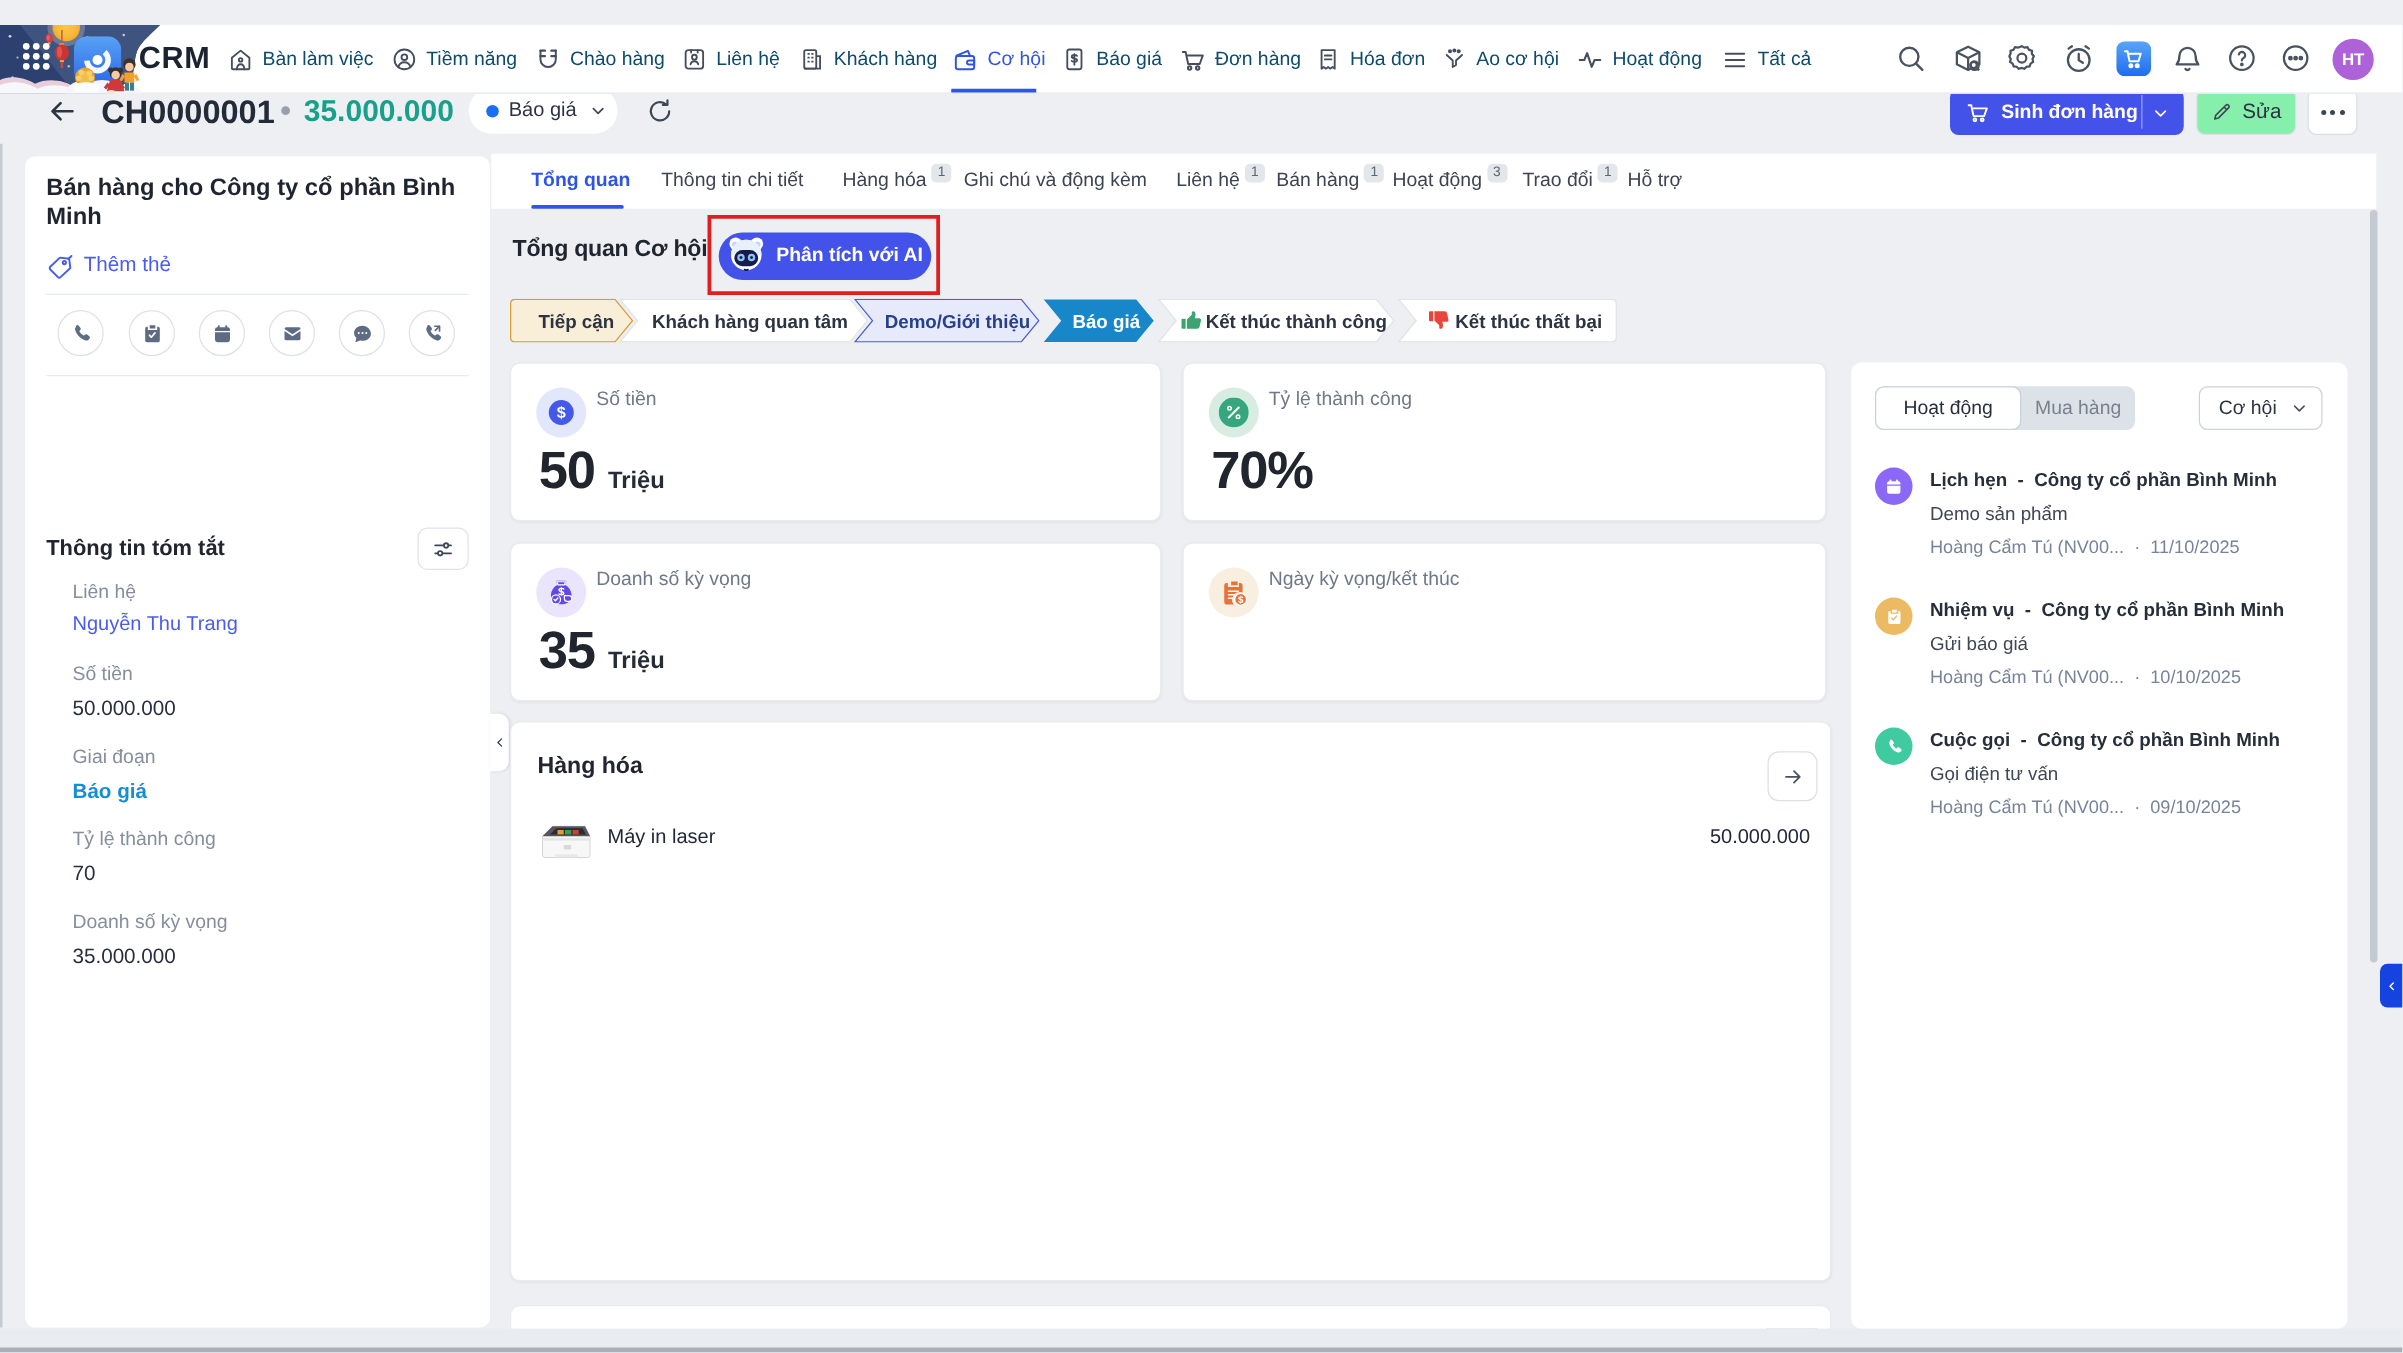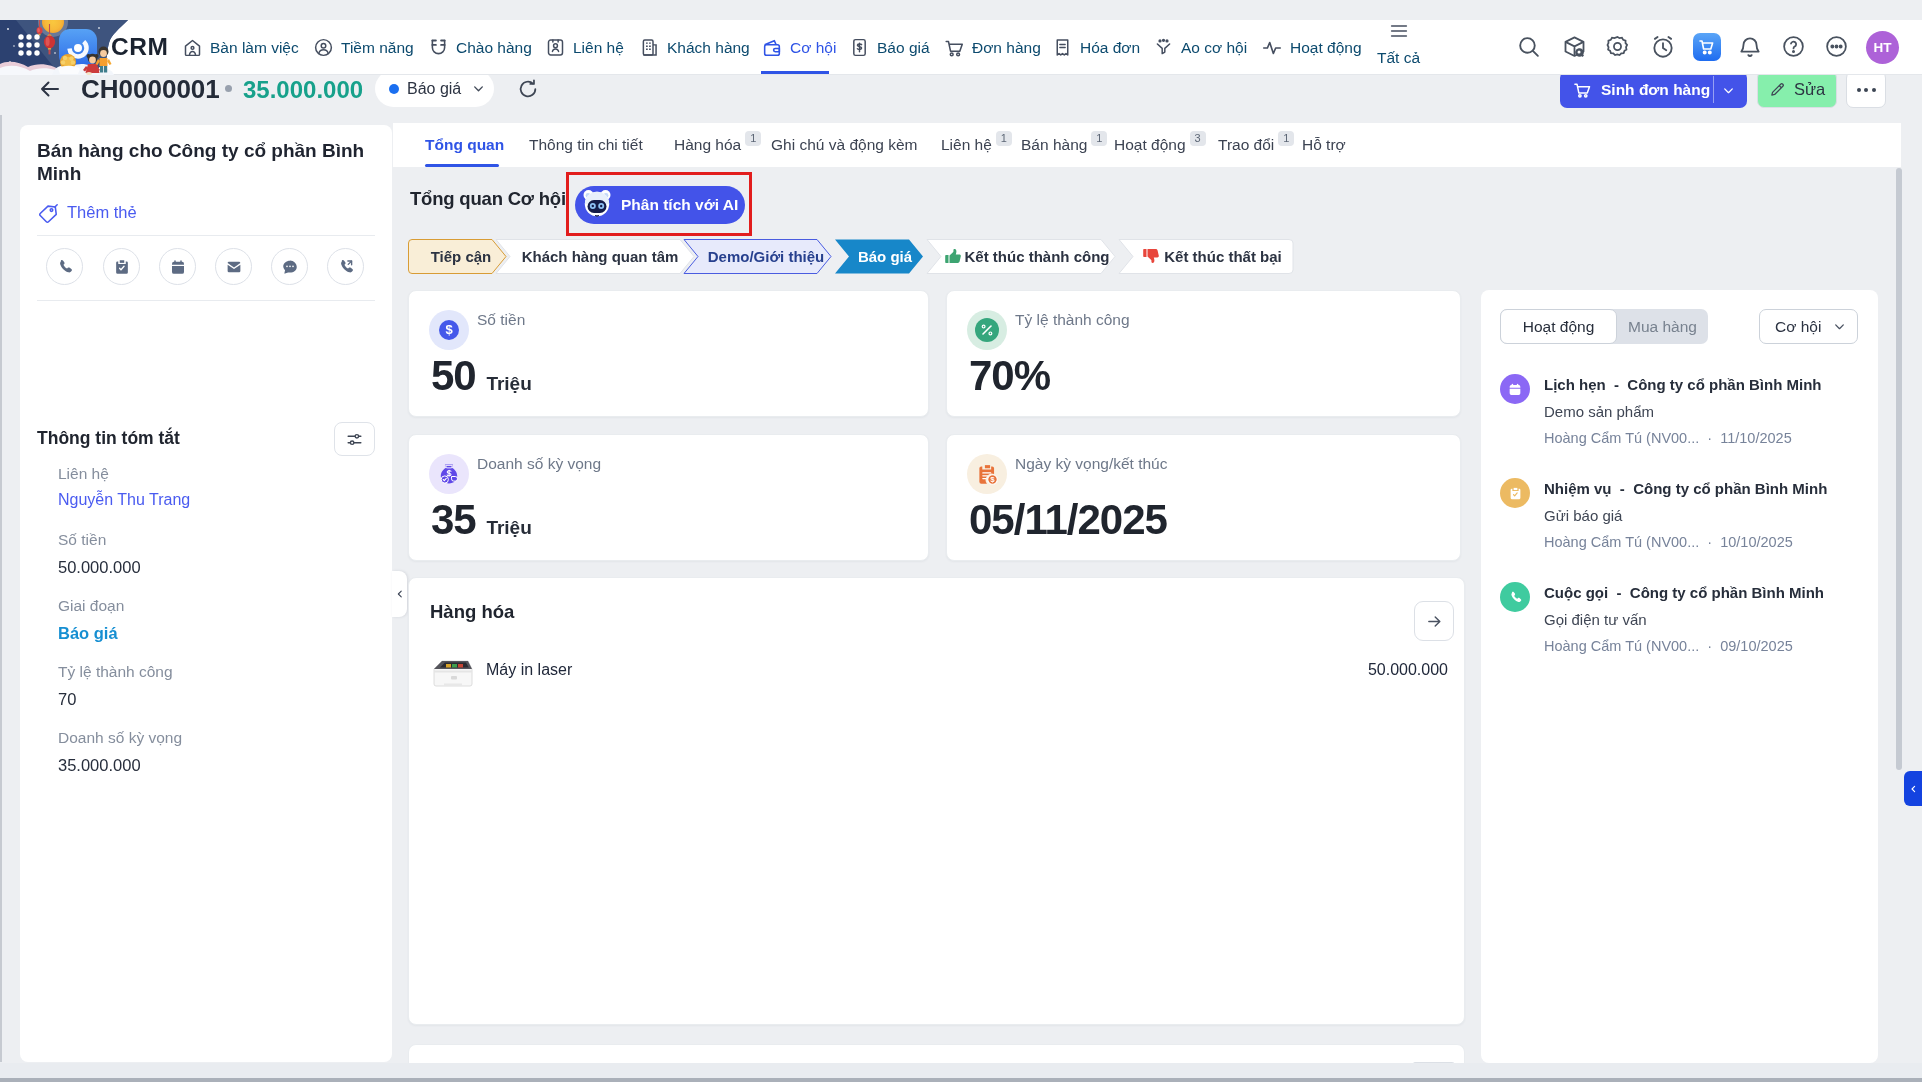--- a/index.html
+++ b/index.html
@@ -212,21 +212,21 @@
           <circle cx="16" cy="4.5" r="1" fill="#454e5f"></circle>
         </svg>
         <span>Ao cơ hội</span>
       </div>
     <div class="navitem" style="left:1261px;">
         <svg width="22" height="22" viewBox="0 0 24 24" fill="none" stroke="#454e5f" stroke-width="1.8" stroke-linecap="round" stroke-linejoin="round">
           <path d="M3 12h4l2.5-6 4 12 2.5-6h5"></path>
         </svg>
         <span>Hoạt động</span>
       </div>
-    <div class="navitem" style="left:1377px;flex-direction:column;">
+    <div class="navitem" style="left:1377px;">
         <svg width="22" height="22" viewBox="0 0 24 24" fill="none" stroke="#454e5f" stroke-width="1.8" stroke-linecap="round">
           <path d="M4 6.5h16M4 12h16M4 17.5h16"></path>
         </svg>
         <span>Tất cả</span>
       </div>
   </div>
   <div id="hicons">
     <svg class="hicon" style="left:1516px;" width="25" height="25" viewBox="0 0 24 24" fill="none" stroke="#49525f" stroke-width="1.8" stroke-linecap="round">
         <circle cx="11" cy="11" r="7"></circle>
         <path d="M16.2 16.2 21 21"></path>
@@ -494,21 +494,20 @@
     <div class="abs" style="left:20px;top:19px;width:40px;height:40px;border-radius:50%;background:#f8efe0;"></div>
     <svg class="abs" style="left:28px;top:27px;" width="25" height="25" viewBox="0 0 24 24" fill="#e8733a">
         <path d="M9.5 3h5v3h-5Z"></path>
         <path d="M7 4.2H6A1.8 1.8 0 0 0 4.2 6v13A1.8 1.8 0 0 0 6 20.8h5.5a6 6 0 0 1 6.8-9.3V6A1.8 1.8 0 0 0 16.5 4.2h-1V7.2H7Z"></path>
         <path d="M7.5 10.5H15M7.5 13.2h4.5M7.5 15.9h3" stroke="#fff" stroke-width="1.2" stroke-linecap="round"></path>
         <circle cx="16.8" cy="16.8" r="4.6"></circle>
         <circle cx="16.8" cy="16.8" r="4.6" fill="none" stroke="#fff" stroke-width="1.1"></circle>
         <text x="16.8" y="19.6" font-size="7.5" fill="#fff" text-anchor="middle" font-weight="bold" font-family="Liberation Sans">$</text>
       </svg>
     <div class="statlbl">Ngày kỳ vọng/kết thúc</div>
-    <div class="statbig">05/11/2025</div>
   </div>
   <div class="card" style="left:408px;top:577px;width:1057px;height:448px;">
     <div class="abs" style="left:21px;top:23px;font-size:18.5px;font-weight:bold;color:#20252f;">Hàng hóa</div>
     <div class="abs" style="left:1005px;top:23px;width:40px;height:40px;border:1px solid #dce0e6;border-radius:9px;display:flex;align-items:center;justify-content:center;">
       <svg width="17" height="17" viewBox="0 0 24 24" fill="none" stroke="#4a5261" stroke-width="2" stroke-linecap="round" stroke-linejoin="round">
           <path d="M4 12h15M13 5.5 19.5 12 13 18.5"></path>
         </svg>
     </div>
     <svg class="abs" style="left:23px;top:78px;" width="42" height="36" viewBox="0 0 42 36">
       <path d="M2 13 L10 5 h26 l4 8 v15 a2 2 0 0 1 -2 2 H4 a2 2 0 0 1 -2 -2 Z" fill="#f7f7f7" stroke="#d5d5d5" stroke-width=".8"></path>

